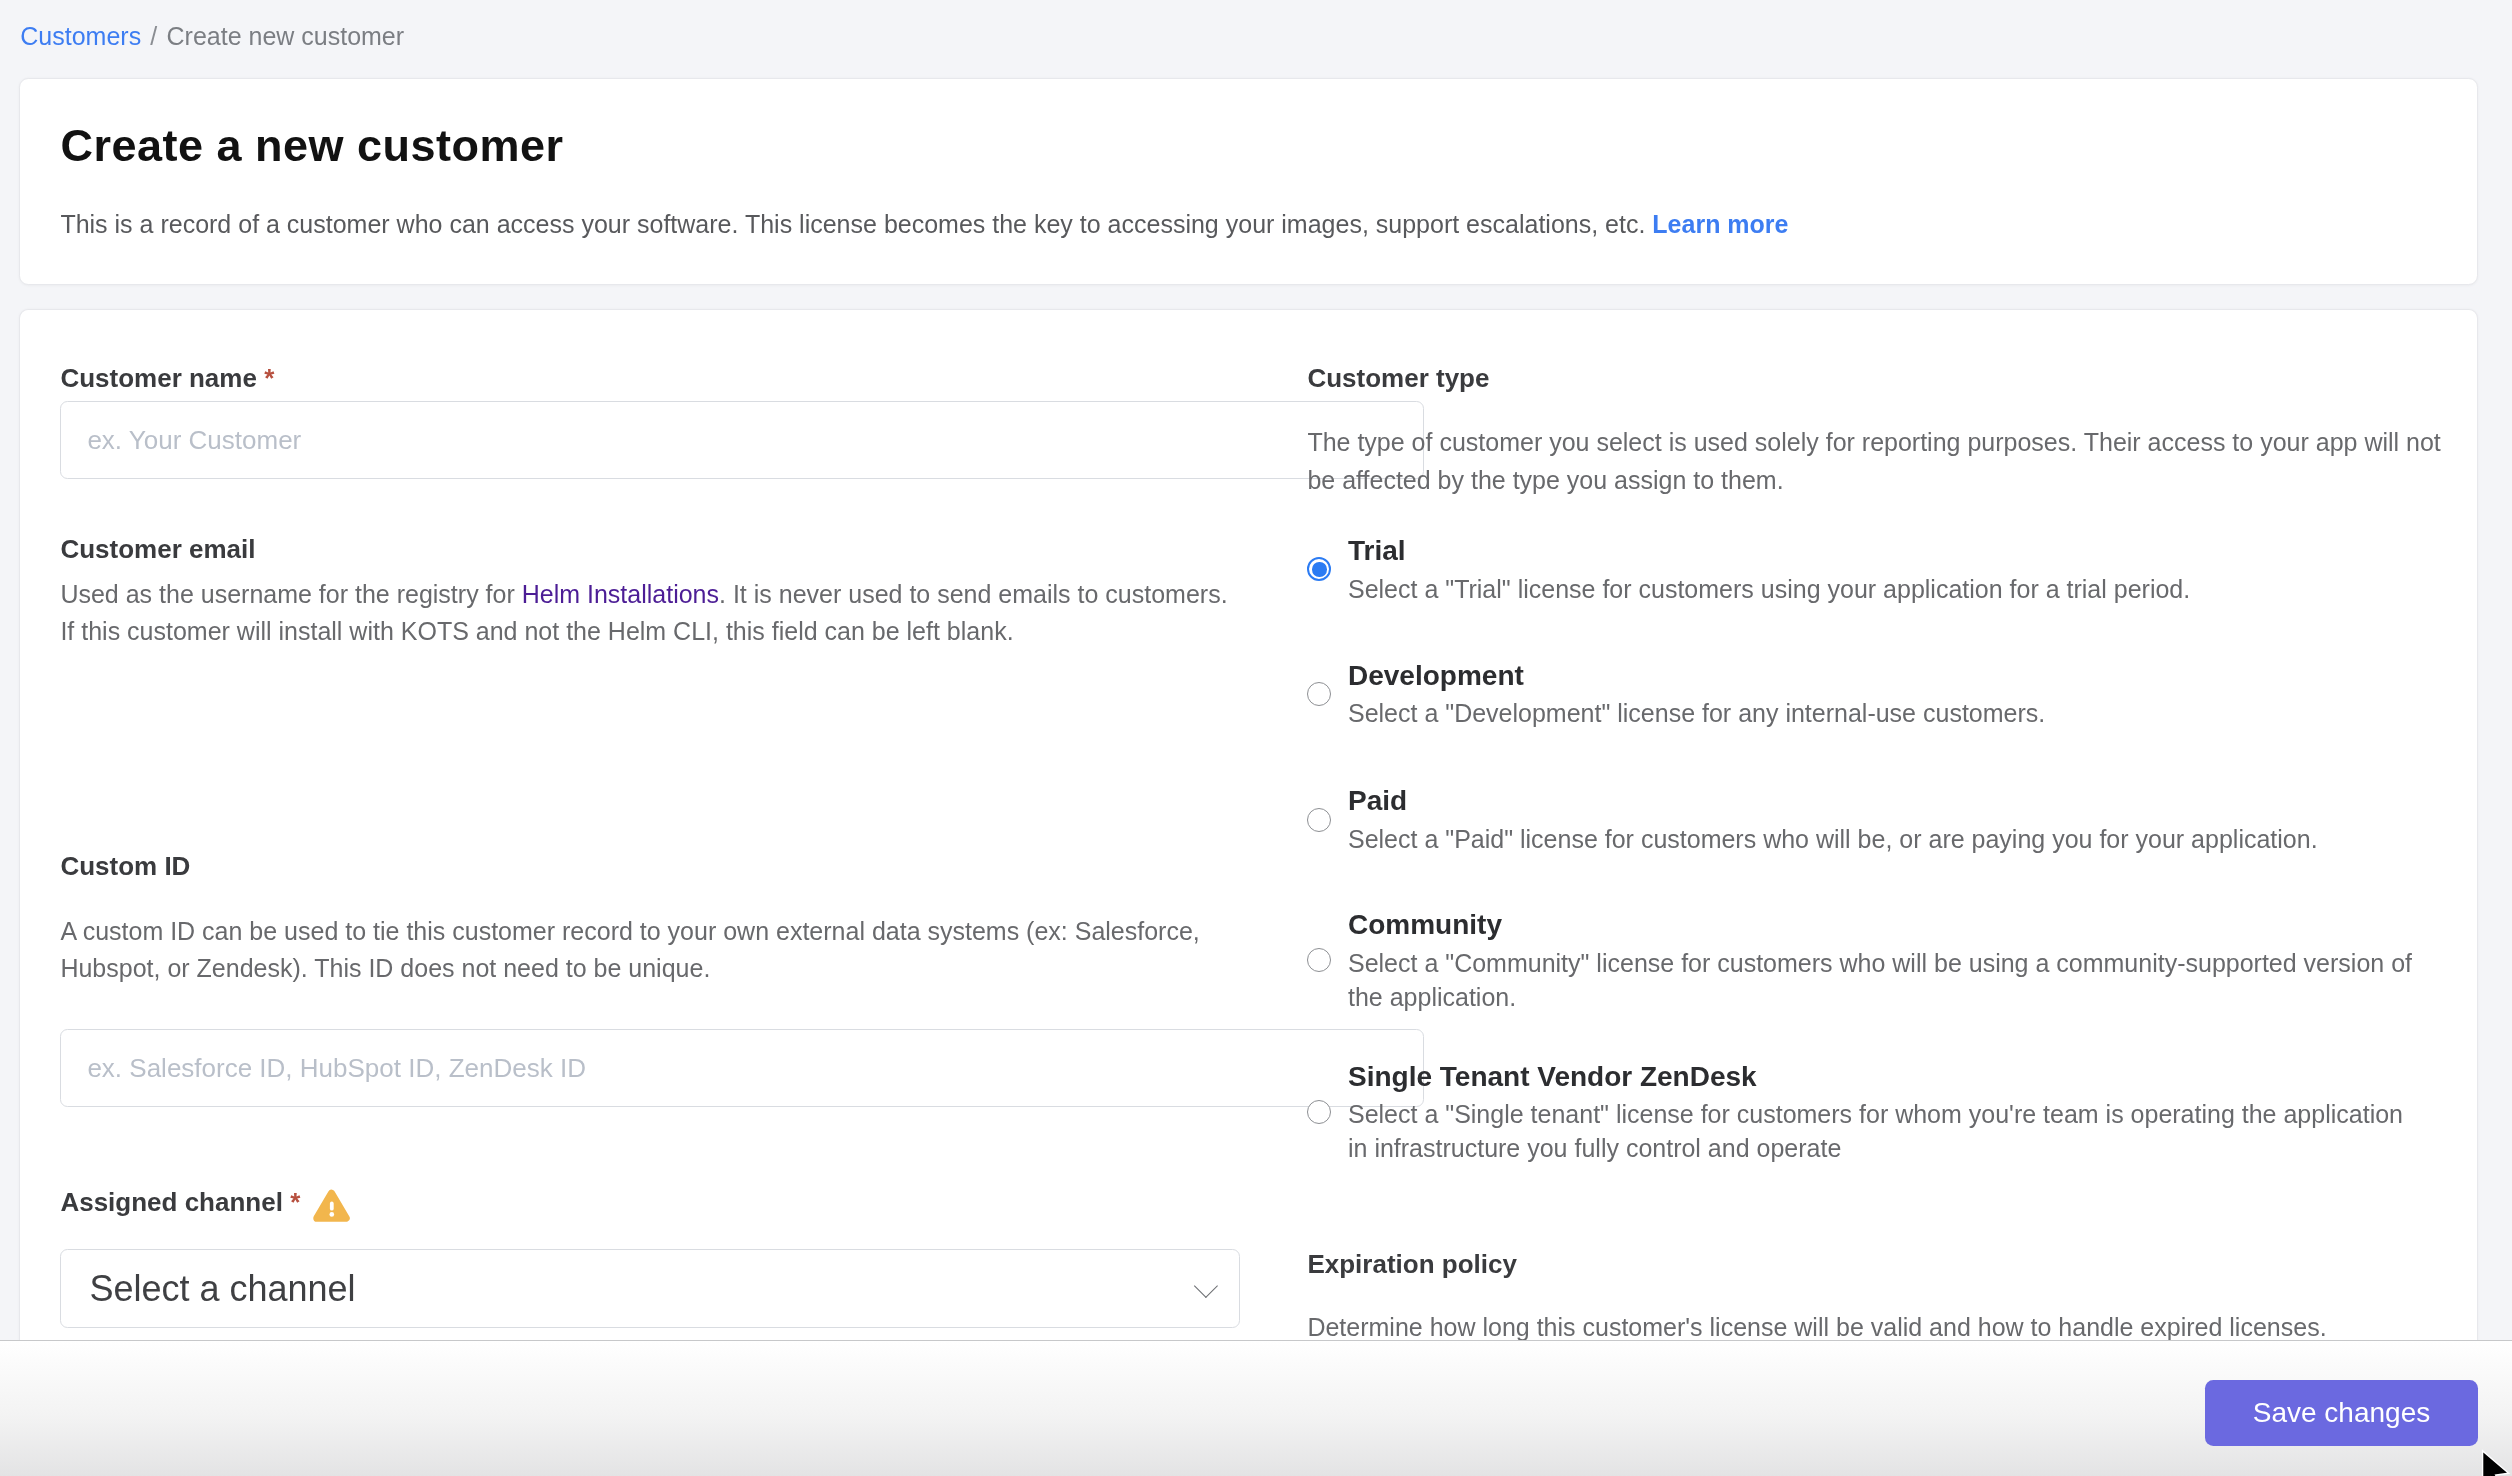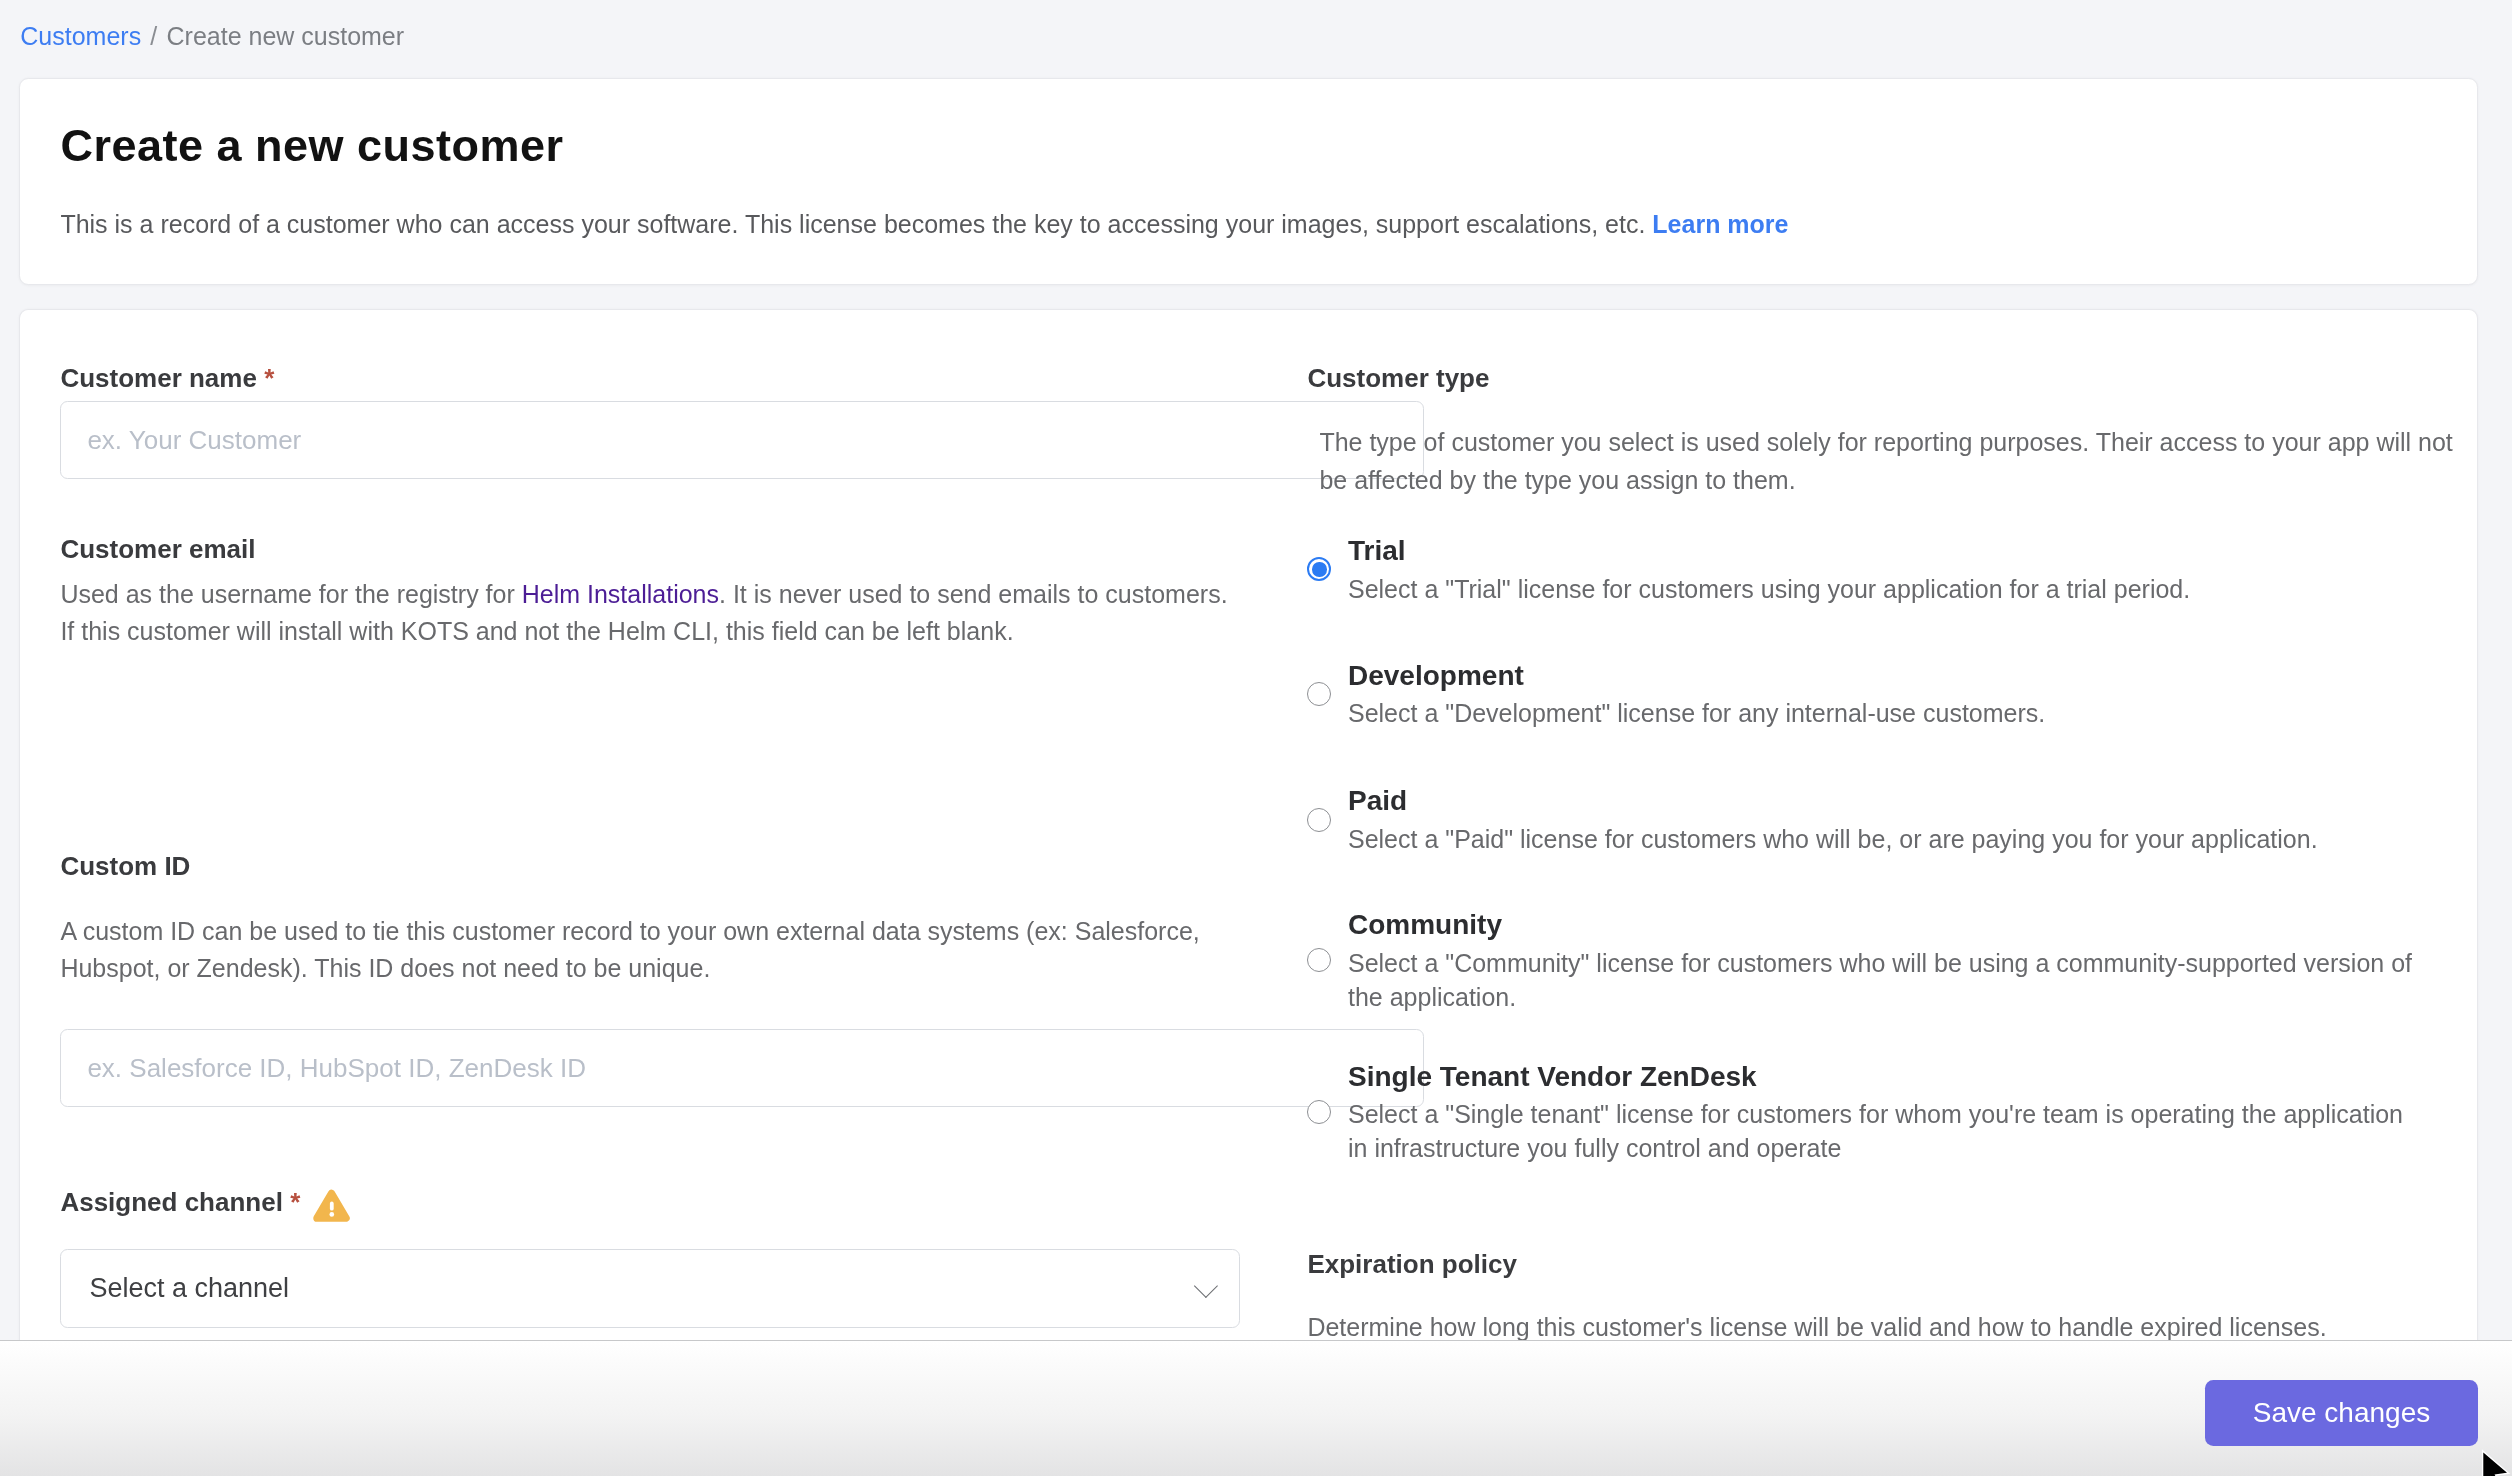--- a/index.html
+++ b/index.html
@@ -47,21 +47,21 @@
   }
   .text-input::placeholder { color:#b9bfc9; }
 
   .abs { position:absolute; }
 
   
   .select-box {
     position:absolute; width:1180px; height:79px; border:0.9px solid #d9dce1; border-radius:7.4px;
     background:#fff; display:flex; align-items:center; padding:0 28px; cursor:pointer;
   }
-  .select-text { font-size:27px; color:#3f4043; flex:1; }
+  .select-text { font-size:36px; color:#3f4043; flex:1; }
   .chevron {
     width:16.6px; height:16.6px; border-right:1.8px solid #6d6f73; border-bottom:1.8px solid #6d6f73;
     transform:rotate(45deg) translateY(-3.7px);
   }
 
   
   .radio-item { display:flex; align-items:center; }
   .radio-circle {
     flex:0 0 auto; width:24px; height:24px; border:1.8px solid #8d8f93;
     border-radius:50%; position:relative; background:#fff; cursor:pointer;
@@ -142,21 +142,21 @@
       <span class="select-text">Select a channel</span>
       <span class="chevron"></span>
     </div>
   </div>
 
   <div class="col-right">
 
     <div class="abs" style="top:53px;">
       <span class="field-label">Customer type</span>
     </div>
-    <div class="para abs" style="top:113px; width:1144px; line-height:38px;margin-left:12px;">The type of customer you select is used solely for reporting purposes. Their access to your app will not be affected by the type you assign to them.</div>
+    <div class="para abs" style="top:113px; width:1144px; line-height:38px;">The type of customer you select is used solely for reporting purposes. Their access to your app will not be affected by the type you assign to them.</div>
 
     <div class="abs" style="top:223px; width:1144px;">
 
       <div class="radio-item" style="margin-bottom:52px;">
         <div class="radio-circle checked"></div>
         <div class="radio-text">
           <div class="radio-title">Trial</div>
           <div class="radio-desc" style="width:1071px;">Select a "Trial" license for customers using your application for a trial period.</div>
         </div>
       </div>

